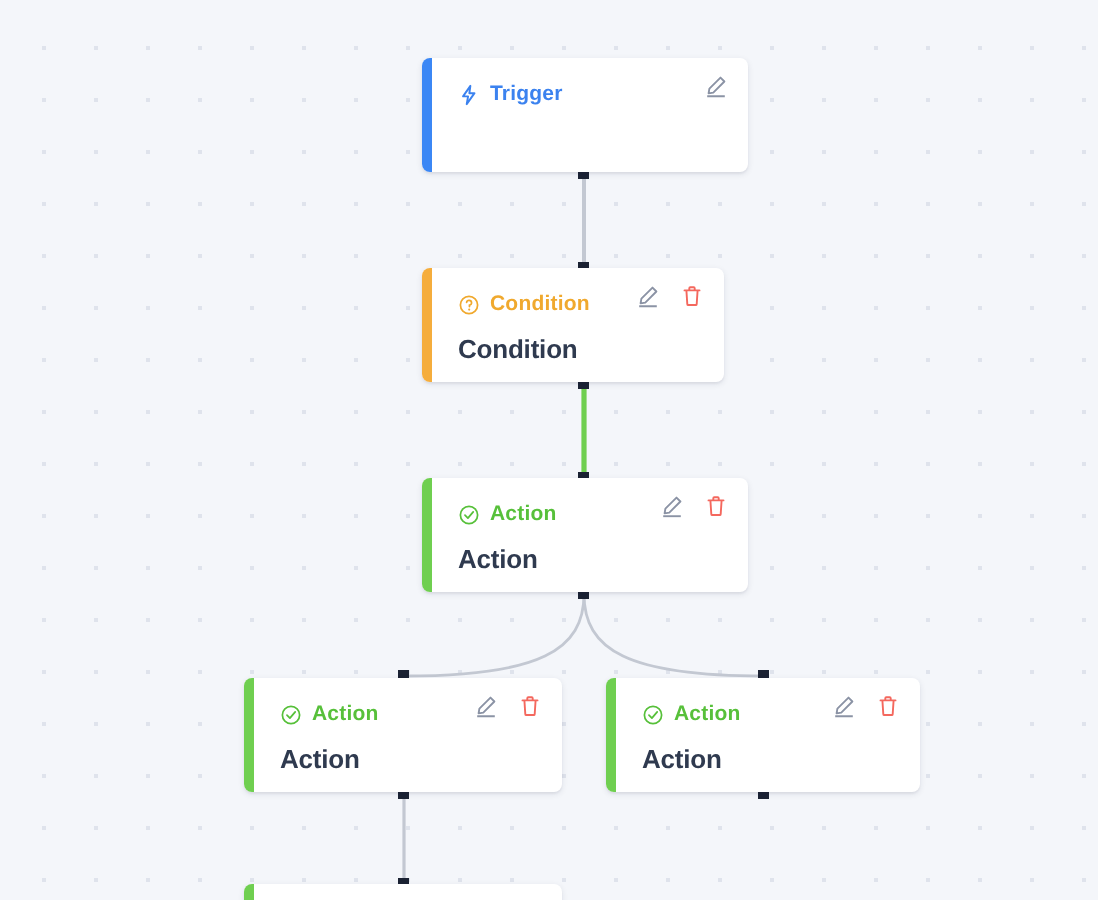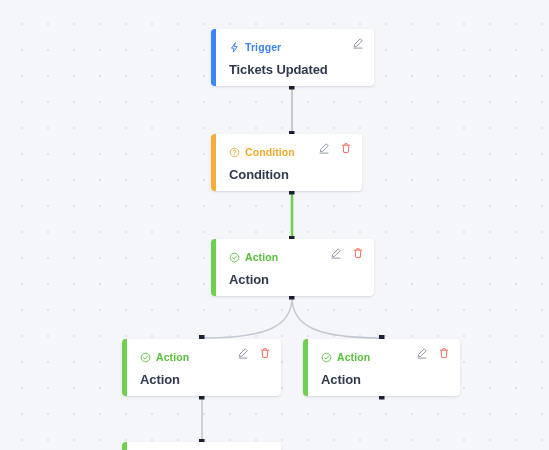--- a/index.html
+++ b/index.html
@@ -144,21 +144,20 @@
 
   <div class="node t-trigger" style="left:211px; top:29px; width:163px; height:57px;">
     <div class="accent"></div>
     <div class="node-body">
       <div class="kind-row">
         <svg class="kind-icon" viewBox="0 0 24 24">
           <path d="M13.5 2 L5.5 13.5 H11 L9.5 22 L18 10 H12.4 Z" fill="none" stroke="#3b82ef" stroke-width="2.1" stroke-linejoin="round" stroke-linecap="round"></path>
         </svg>
         <span class="kind-label">Trigger</span>
       </div>
-      <div class="node-title">Tickets Updated</div>
       <div class="tools">
         <svg class="tool-btn" viewBox="0 0 24 24">
           <path d="M16.5 3.6 L20.4 7.5 L9.3 18.6 L4.6 19.4 L5.4 14.7 Z" fill="none" stroke="#8b93a5" stroke-width="1.9" stroke-linejoin="round"></path>
           <line x1="3.2" y1="22.2" x2="20.8" y2="22.2" stroke="#8b93a5" stroke-width="1.9"></line>
         </svg>
       </div>
     </div>
   </div>
 
   <div class="node t-condition" style="left:211px; top:134px; width:151px; height:57px;">

